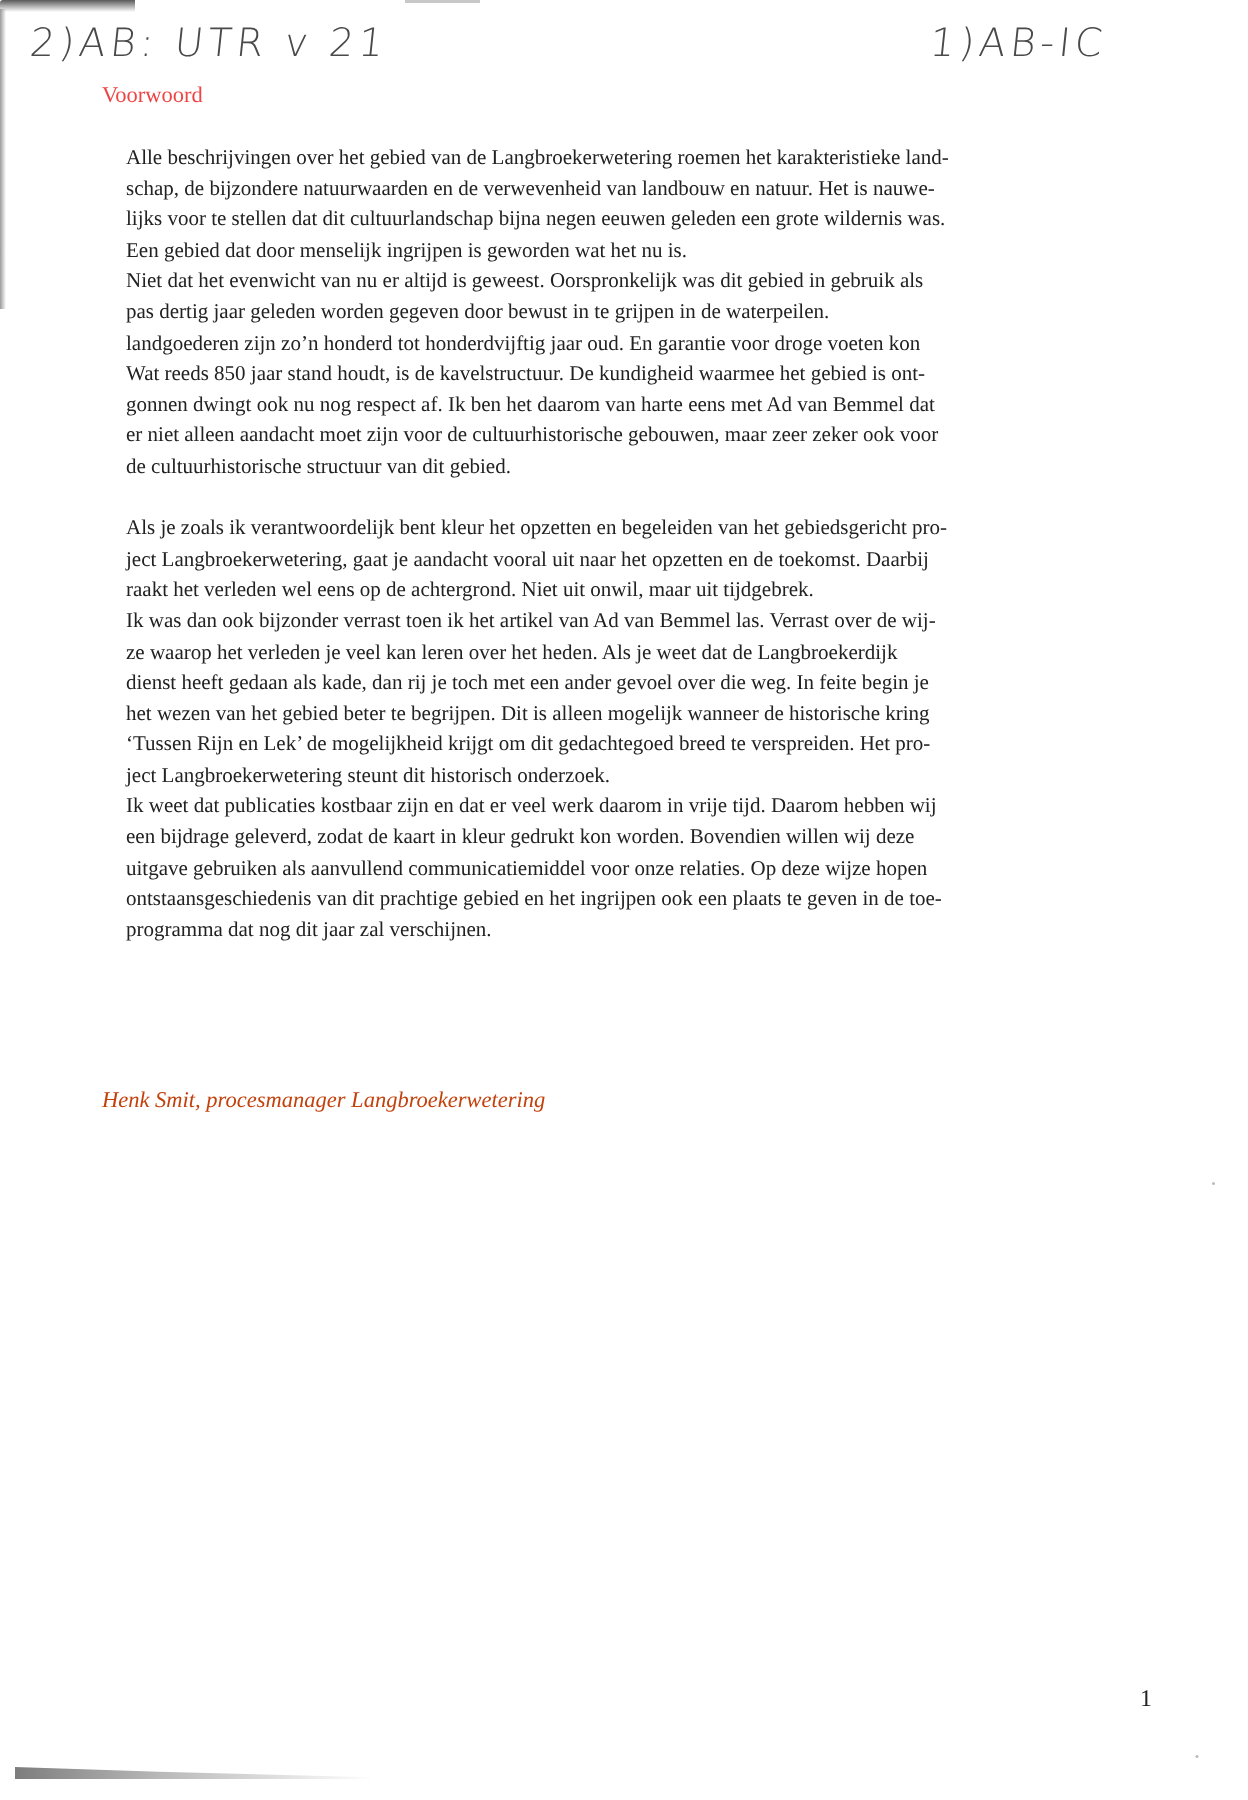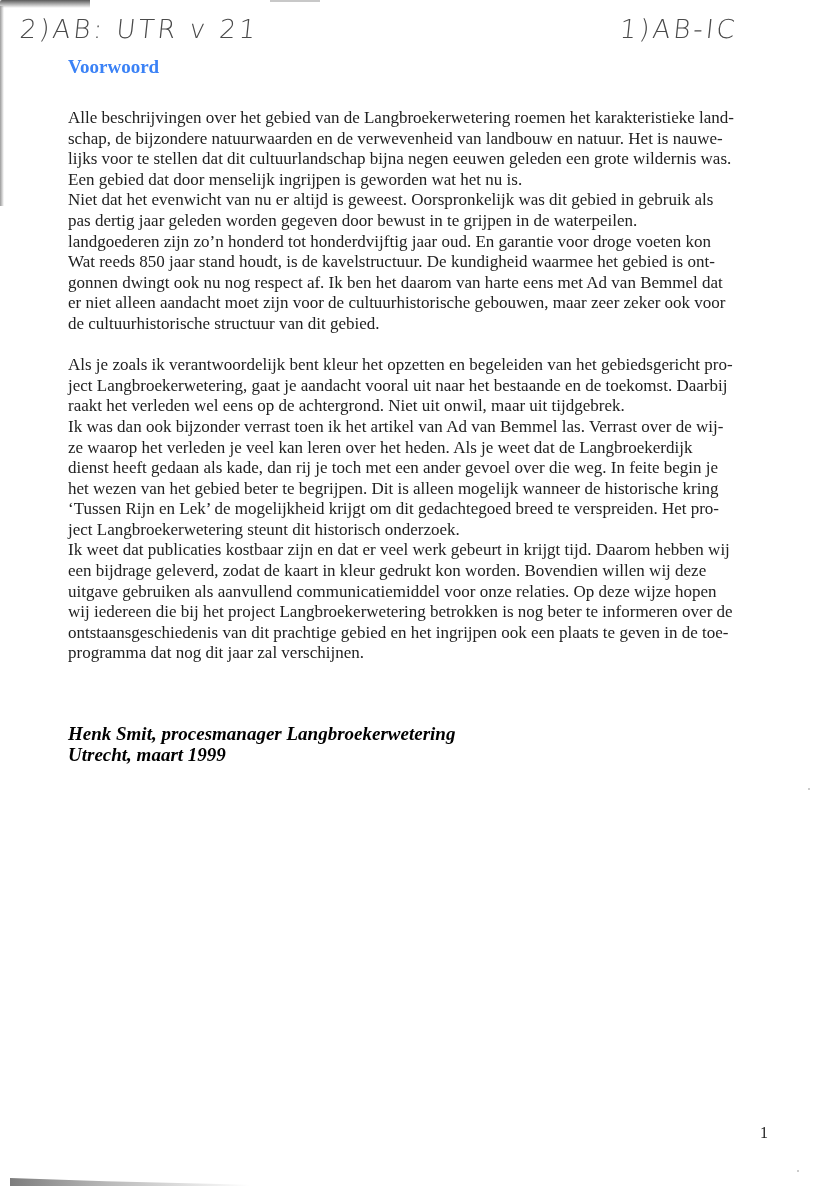--- a/index.html
+++ b/index.html
@@ -33,31 +33,31 @@
     font-weight: 200;
     color: #4a4a4a;
     letter-spacing: 3px;
     transform: skewX(-6deg);
   }
   .hw-left { left: 20px; top: 14px; font-size: 26px; }
   .hw-right { left: 620px; top: 14px; font-size: 26px; }
 
   .heading {
     position: absolute; left: 68px; top: 56px;
-    font-size: 19px; font-weight: bold; color: #3b82f6;
+    font-size: 15px; font-weight: normal; color: #ef4444;
   }
   .body-text {
-    position: absolute; left: 68px; top: 96px; width: 710px;
-    font-size: 17px; line-height: 20.6px; color: #222; margin-top: 12px;
+    position: absolute; left: 84px; top: 96px; width: 710px;
+    font-size: 14px; line-height: 20.6px; color: #222;
   }
   .body-text .line { display: block; white-space: nowrap; }
   .para-gap { height: 20.6px; }
   .signature {
     position: absolute; left: 68px; top: 724px;
-    font-style: italic; font-size: 19px; line-height: 20.6px; color: #000000; font-weight: bold;
+    font-style: italic; font-size: 15px; line-height: 20.6px; color: #c2410c;
   }
   .signature .line { display: block; white-space: nowrap; }
   .page-number {
     position: absolute; left: 760px; top: 1124px; font-size: 16px; color: #222;
   }
   .speck { position: absolute; width: 2px; height: 2px; background: #bbb; border-radius: 1px; }
 </style>
 </head>
 <body>
 
@@ -81,38 +81,36 @@
     <span class="line">pas dertig jaar geleden worden gegeven door bewust in te grijpen in de waterpeilen.</span>
     <span class="line">landgoederen zijn zo’n honderd tot honderdvijftig jaar oud. En garantie voor droge voeten kon</span>
     <span class="line">Wat reeds 850 jaar stand houdt, is de kavelstructuur. De kundigheid waarmee het gebied is ont-</span>
     <span class="line">gonnen dwingt ook nu nog respect af. Ik ben het daarom van harte eens met Ad van Bemmel dat</span>
     <span class="line">er niet alleen aandacht moet zijn voor de cultuurhistorische gebouwen, maar zeer zeker ook voor</span>
     <span class="line">de cultuurhistorische structuur van dit gebied.</span>
   </div>
   <div class="para-gap"></div>
   <div>
     <span class="line">Als je zoals ik verantwoordelijk bent kleur het opzetten en begeleiden van het gebiedsgericht pro-</span>
-    <span class="line">ject Langbroekerwetering, gaat je aandacht vooral uit naar het bestaande en de toekomst. Daarbij</span>
+    <span class="line">ject Langbroekerwetering, gaat je aandacht vooral uit naar het opzetten en de toekomst. Daarbij</span>
     <span class="line">raakt het verleden wel eens op de achtergrond. Niet uit onwil, maar uit tijdgebrek.</span>
     <span class="line">Ik was dan ook bijzonder verrast toen ik het artikel van Ad van Bemmel las. Verrast over de wij-</span>
     <span class="line">ze waarop het verleden je veel kan leren over het heden. Als je weet dat de Langbroekerdijk</span>
     <span class="line">dienst heeft gedaan als kade, dan rij je toch met een ander gevoel over die weg. In feite begin je</span>
     <span class="line">het wezen van het gebied beter te begrijpen. Dit is alleen mogelijk wanneer de historische kring</span>
     <span class="line">‘Tussen Rijn en Lek’ de mogelijkheid krijgt om dit gedachtegoed breed te verspreiden. Het pro-</span>
     <span class="line">ject Langbroekerwetering steunt dit historisch onderzoek.</span>
-    <span class="line">Ik weet dat publicaties kostbaar zijn en dat er veel werk gebeurt in krijgt tijd. Daarom hebben wij</span>
+    <span class="line">Ik weet dat publicaties kostbaar zijn en dat er veel werk daarom in vrije tijd. Daarom hebben wij</span>
     <span class="line">een bijdrage geleverd, zodat de kaart in kleur gedrukt kon worden. Bovendien willen wij deze</span>
     <span class="line">uitgave gebruiken als aanvullend communicatiemiddel voor onze relaties. Op deze wijze hopen</span>
-    <span class="line">wij iedereen die bij het project Langbroekerwetering betrokken is nog beter te informeren over de</span>
     <span class="line">ontstaansgeschiedenis van dit prachtige gebied en het ingrijpen ook een plaats te geven in de toe-</span>
     <span class="line">programma dat nog dit jaar zal verschijnen.</span>
   </div>
 </div>
 
 <div class="signature">
   <span class="line">Henk Smit, procesmanager Langbroekerwetering</span>
-  <span class="line">Utrecht, maart 1999</span>
 </div>
 
 <div class="page-number">1</div>
 
 <div class="speck" style="left:808px; top:788px;"></div>
 <div class="speck" style="left:797px; top:1170px;"></div>
 
 </body></html>

